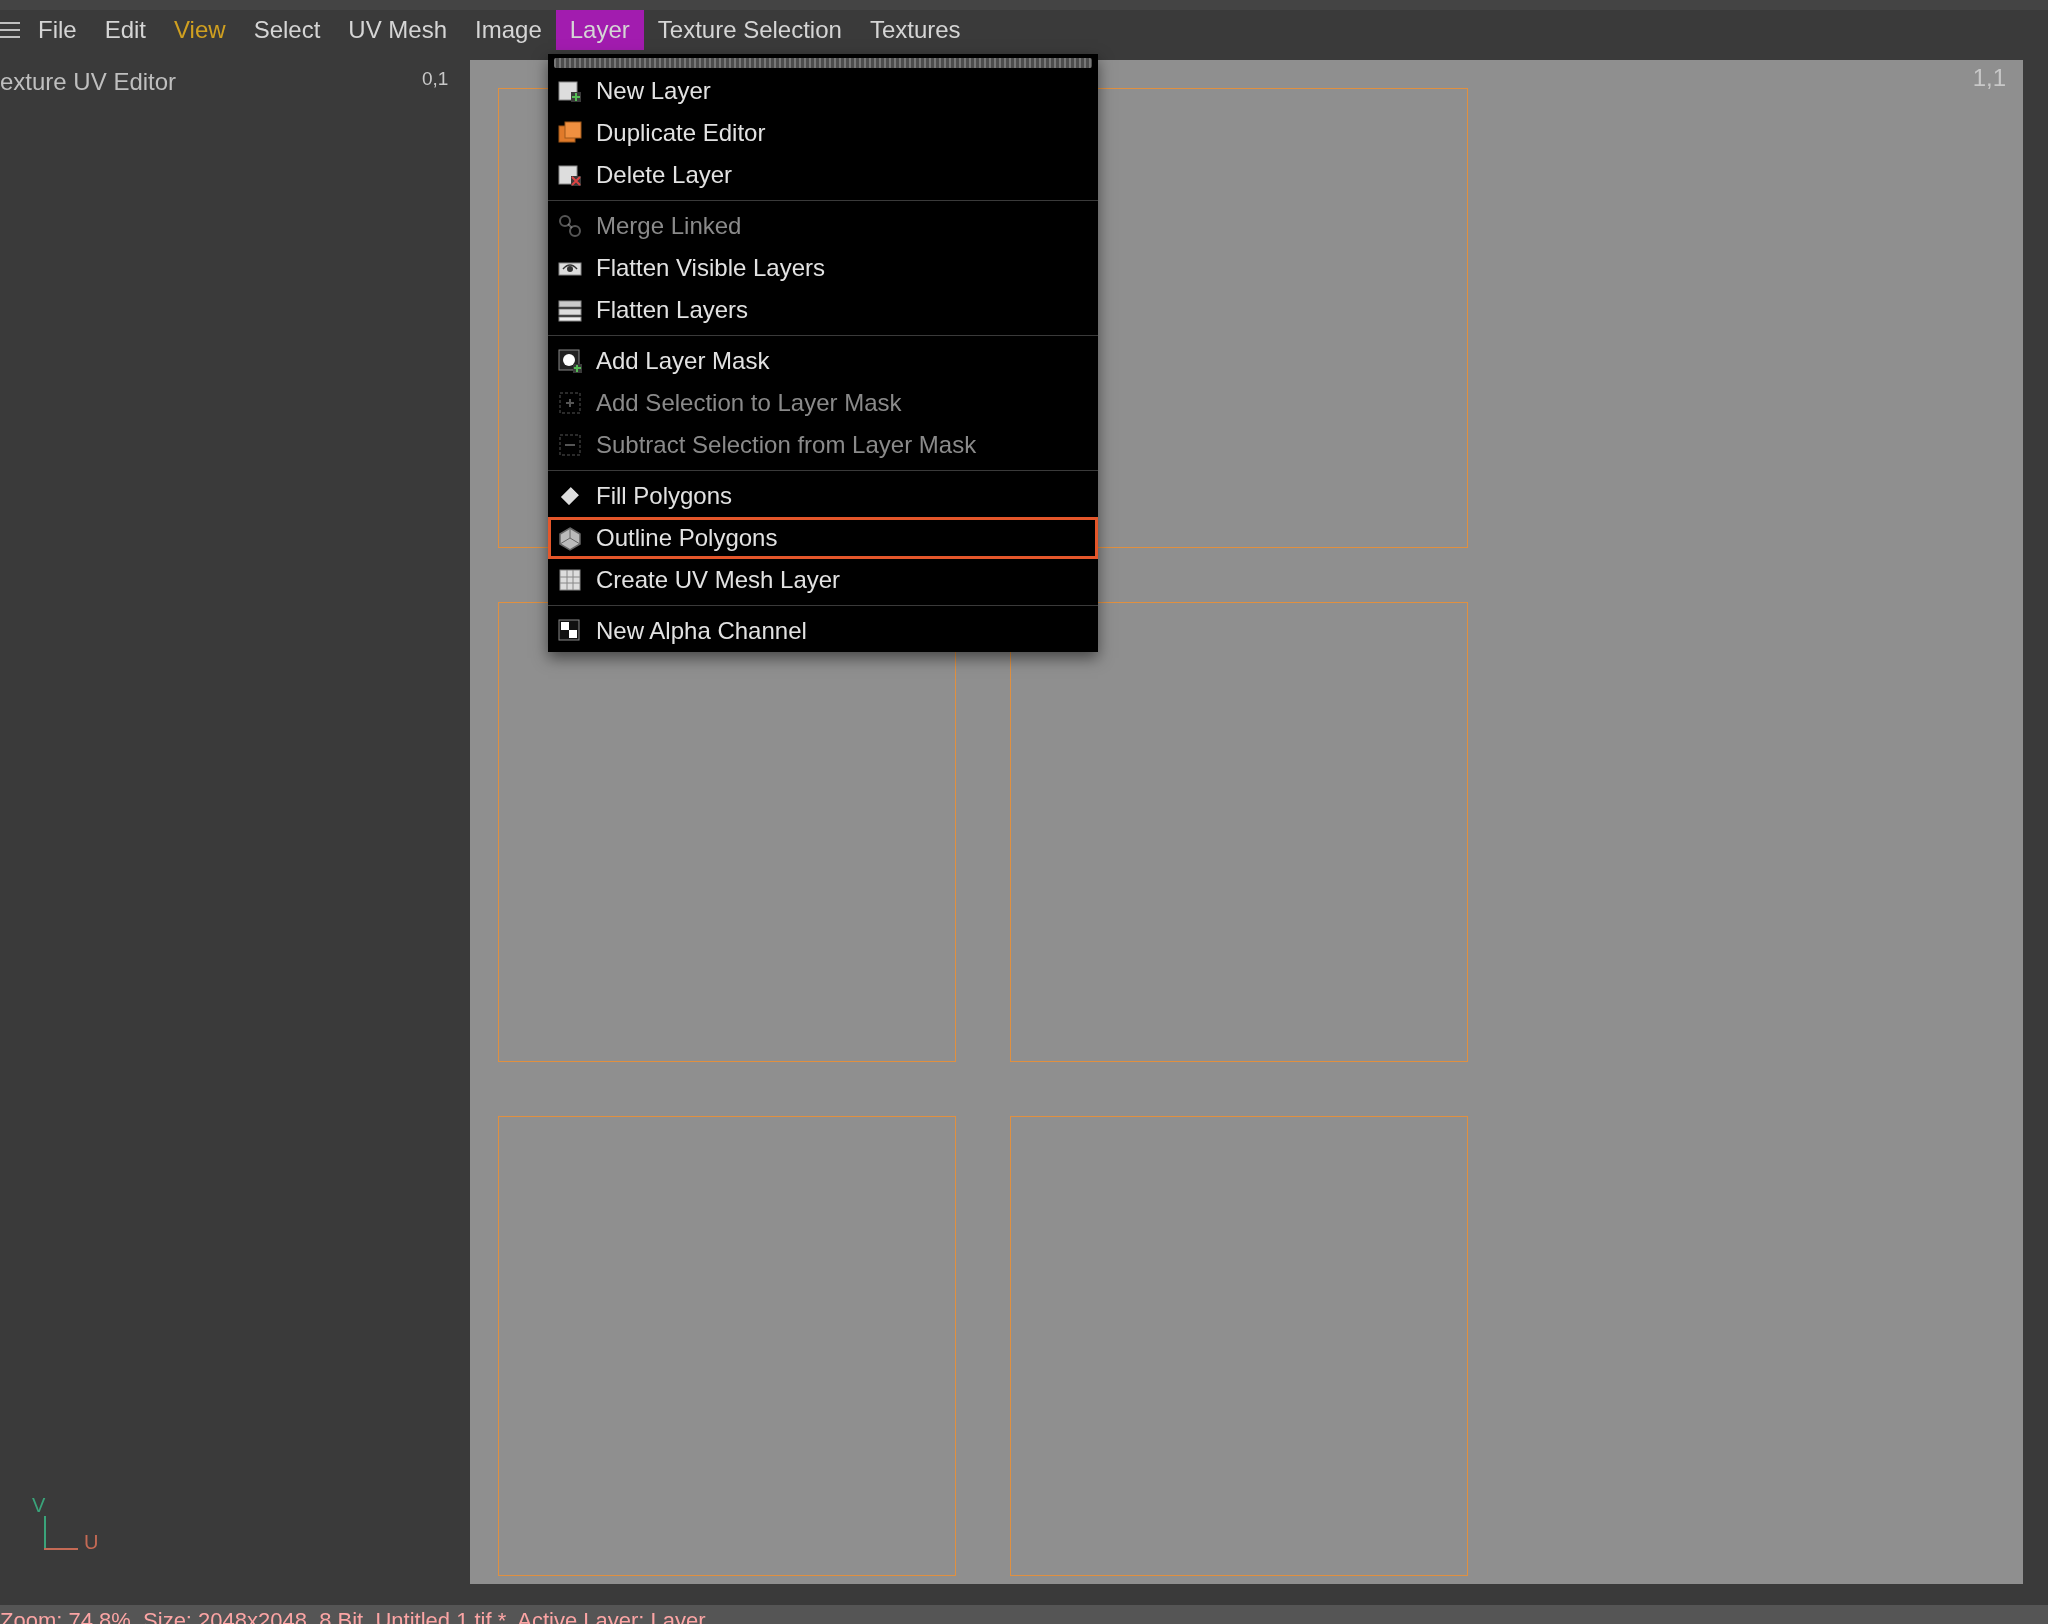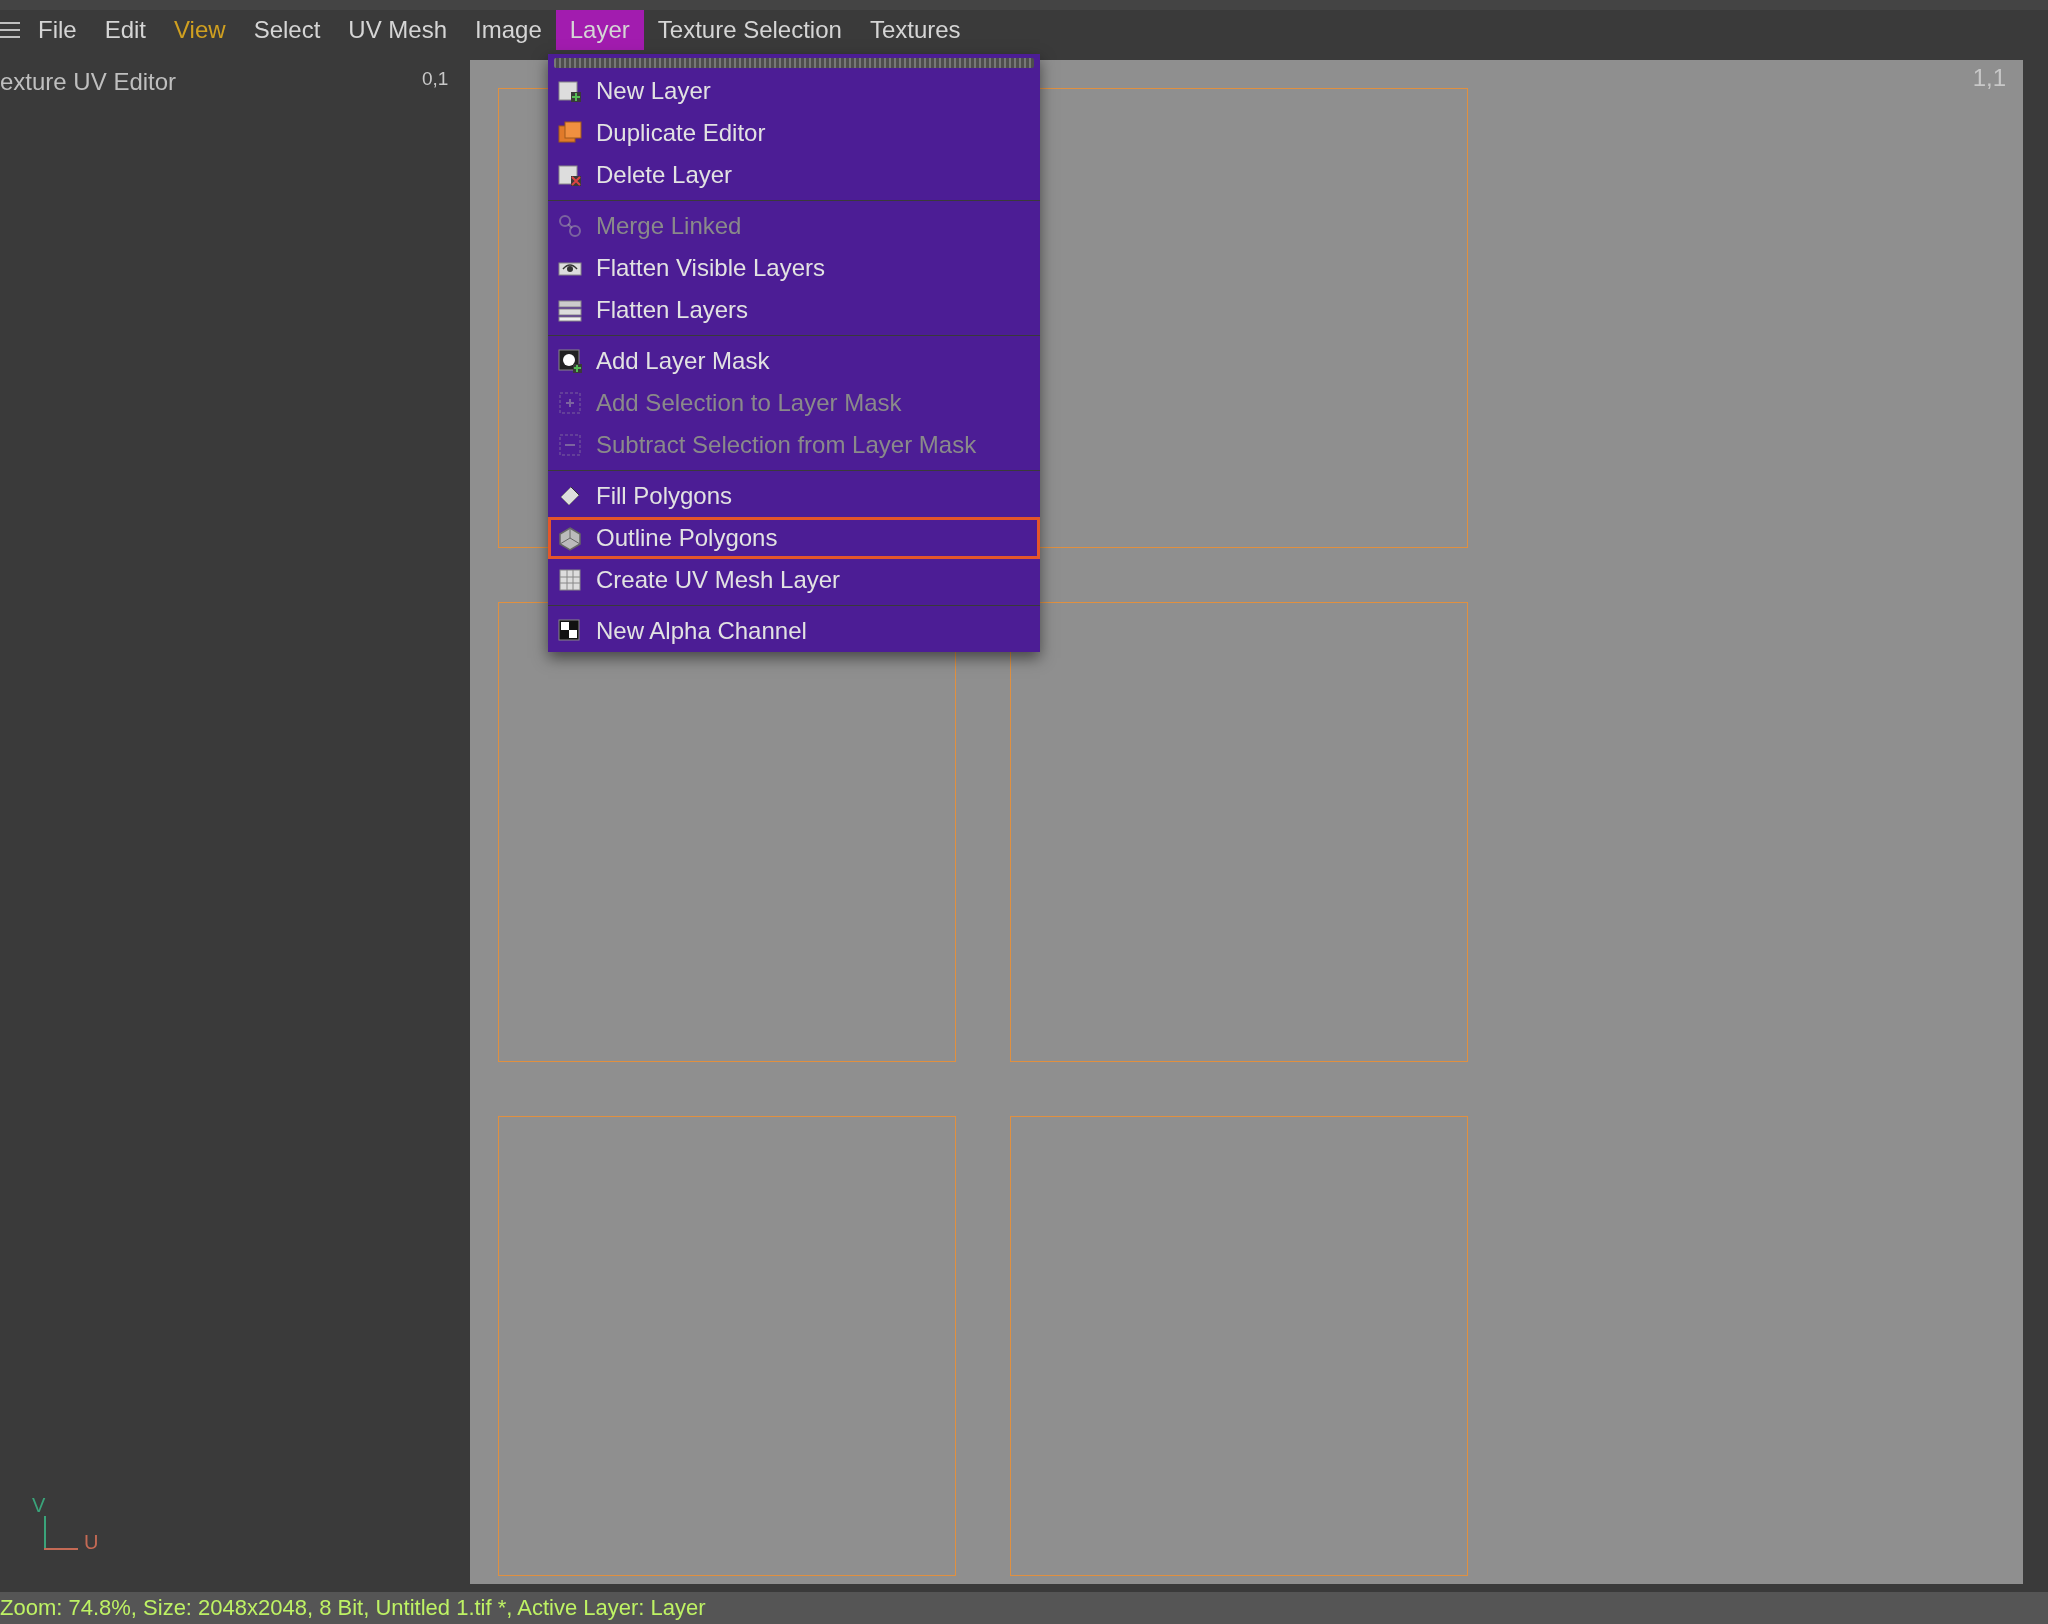--- a/index.html
+++ b/index.html
@@ -13,23 +13,23 @@
   .panel-title{position:absolute;left:0;top:68px;color:#bfbfbf;font-size:24px;}
   .coord-tl{position:absolute;left:422px;top:68px;color:#c8c8c8;font-size:19px;}
   .coord-tr{position:absolute;right:42px;top:64px;color:#c8c8c8;font-size:24px;margin-left:40px;}
   .canvas-area{position:absolute;left:470px;top:60px;right:25px;bottom:40px;background:#8f8f8f;}
   .uv-box{position:absolute;border:1px solid #e09040;background:transparent;}
   .axis{position:absolute;left:26px;bottom:70px;width:60px;height:60px;}
   .axis .vlabel{position:absolute;left:6px;top:0;color:#3aa37a;font-size:20px;}
   .axis .ulabel{position:absolute;left:58px;bottom:0;color:#c46a55;font-size:20px;}
   .axis .vline{position:absolute;left:18px;top:22px;width:2px;height:34px;background:#3aa37a;}
   .axis .uline{position:absolute;left:18px;bottom:4px;width:34px;height:2px;background:#c46a55;}
-  .statusbar{position:absolute;left:0;right:0;bottom:0;height:32px;background:#555;color:#bef264;font-size:22px;line-height:32px;padding-left:0;white-space:nowrap;overflow:hidden;}
+  .statusbar{position:absolute;left:0;right:0;bottom:0;height:19px;background:#555;color:#fca5a5;font-size:22px;line-height:32px;padding-left:0;white-space:nowrap;overflow:hidden;}
   
-  .dropdown{position:absolute;left:548px;top:54px;width:492px;background:#4c1d95;box-shadow:0 6px 14px rgba(0,0,0,.5);}
+  .dropdown{position:absolute;left:548px;top:54px;width:550px;background:#000000;box-shadow:0 6px 14px rgba(0,0,0,.5);}
   .dd-grip{height:10px;background:repeating-linear-gradient(90deg,#777 0 2px,#4d4d4d 2px 5px);margin:4px 6px 2px;border-radius:2px;}
   .dd-item{display:flex;align-items:center;height:42px;padding:0 10px 0 6px;}
   .dd-item .ico{width:32px;height:32px;margin-right:10px;display:flex;align-items:center;justify-content:center;flex:0 0 32px;}
   .dd-item .lbl{color:#e2e2e2;font-size:24px;}
   .dd-item.disabled .lbl{color:#8a8a8a;}
   .dd-item.disabled .ico svg *{opacity:.5;}
   .dd-sep{height:1px;background:#3a3a3a;margin:4px 0;}
   .dd-item.highlight{outline:3px solid #e4562a;outline-offset:-3px;}
   svg{display:block;}
 </style>

